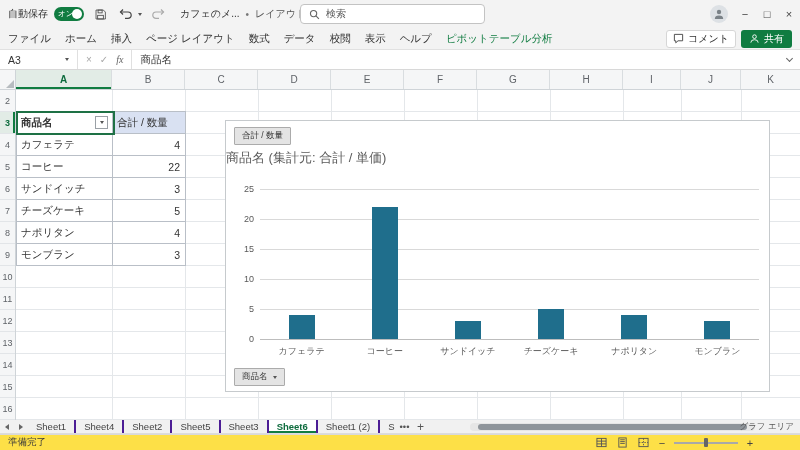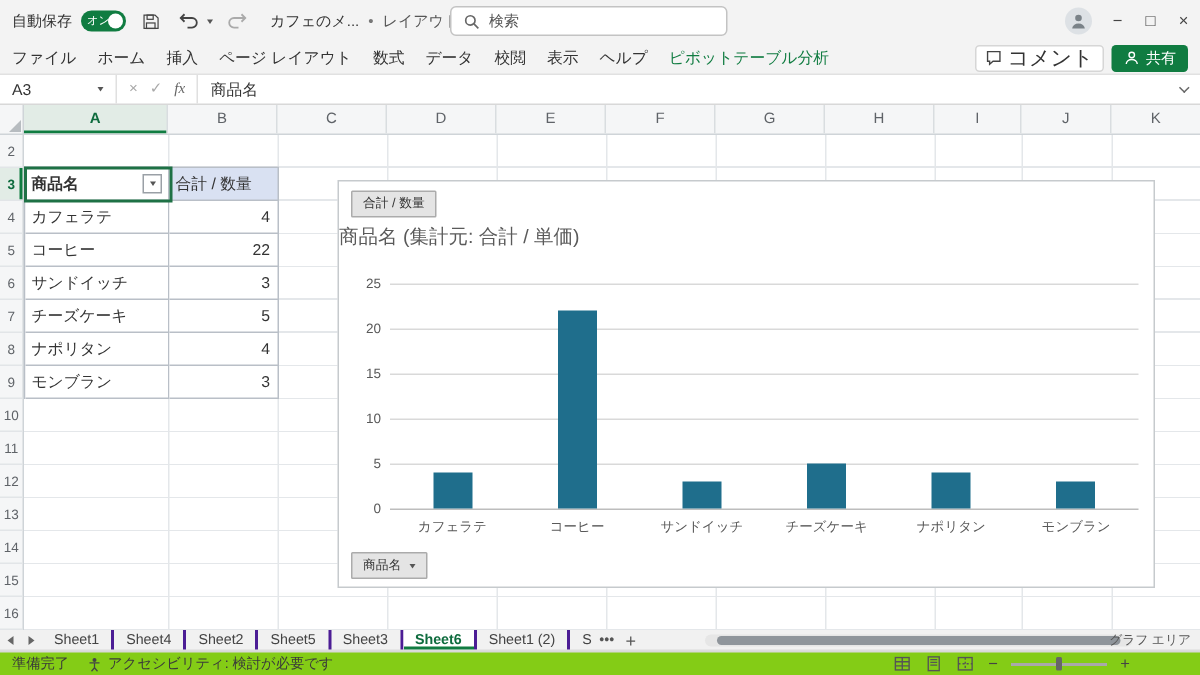--- a/index.html
+++ b/index.html
@@ -24,21 +24,21 @@
 .avatar{width:18px;height:18px;border-radius:50%;background:#dde1e5;display:flex;align-items:center;justify-content:center;margin-right:6px;}
 .winbtn{width:22px;height:28px;display:flex;align-items:center;justify-content:center;color:#444;font-size:11px;}
 
 
 .ribbon{position:absolute;top:28px;left:0;right:0;height:22px;background:#f3f3f3;border-bottom:1px solid #e1e1e1;display:flex;align-items:center;}
 .rtabs{display:flex;height:100%;padding-left:1px;}
 .rtab{padding:0 7px;font-size:10.5px;color:#333;height:100%;display:flex;align-items:center;cursor:pointer;white-space:nowrap;}
 .rtab.contextual{color:#107C41;}
 .rtab.active{box-shadow:inset 0 -2px 0 #107C41;color:#107C41;font-weight:bold;margin-top:30px;}
 .ribbon-right{margin-left:auto;display:flex;align-items:center;gap:5px;padding-right:8px;}
-.comment-btn{display:flex;align-items:center;gap:4px;font-size:14px;color:#333;border:1px solid #d6d6d6;background:#fff;border-radius:3px;height:18px;padding:0 6px;}
+.comment-btn{display:flex;align-items:center;gap:4px;font-size:10px;color:#333;border:1px solid #d6d6d6;background:#fff;border-radius:3px;height:18px;padding:0 6px;}
 .share-btn{background:#107C41;color:#fff;border-radius:3px;height:18px;padding:0 8px;display:flex;gap:4px;align-items:center;font-size:10px;}
 
 
 .fbar{position:absolute;top:50px;left:0;right:0;height:20px;background:#fff;border-bottom:1px solid #d8d8d8;display:flex;align-items:stretch;}
 .namebox{width:78px;display:flex;align-items:center;justify-content:space-between;padding:0 8px;border-right:1px solid #e0e0e0;font-size:10.5px;color:#333;}
 .fb-icons{display:flex;align-items:center;gap:8px;padding:0 8px;border-right:1px solid #e0e0e0;color:#a8a8a8;font-size:10px;}
 .fb-fx{font-style:italic;color:#666;font-family:"Liberation Serif",serif;}
 .fb-value{flex:1;display:flex;align-items:center;padding-left:8px;font-size:10.5px;color:#333;}
 .fb-expand{width:22px;display:flex;align-items:center;justify-content:center;}
 
@@ -92,21 +92,21 @@
 .stab{padding:0 8px;display:flex;align-items:center;color:#444;border-right:2px solid #4c1d95;white-space:nowrap;cursor:pointer;}
 .stab.active{background:#fff;color:#0d6b3d;font-weight:bold;box-shadow:inset 0 -2px 0 #107C41;}
 .stab.clipped{padding-right:2px;border-right:none;}
 .more-btn,.add-btn{width:16px;display:flex;align-items:center;justify-content:center;color:#555;cursor:pointer;}
 .add-btn{font-size:12px;}
 .hscroll{position:absolute;left:470px;width:285px;top:3px;height:8px;background:#e6e6e6;border-radius:4px;}
 .hthumb{position:absolute;left:8px;right:8px;top:1px;bottom:1px;background:#8f959b;border-radius:3px;}
 .selname{position:absolute;right:6px;top:0;height:14px;display:flex;align-items:center;font-size:8.5px;color:#555;}
 
 
-.statusbar{position:absolute;top:434px;left:0;right:0;height:16px;background:#84cc16;border-top:1px solid #d9d9d9;display:flex;align-items:center;font-size:9.5px;color:#3a3a3a;}
+.statusbar{position:absolute;top:434px;left:0;right:0;height:16px;background:#fde047;border-top:1px solid #d9d9d9;display:flex;align-items:center;font-size:9.5px;color:#3a3a3a;}
 .sb-left{display:flex;align-items:center;gap:12px;padding-left:8px;}
 .sb-acc{display:flex;align-items:center;gap:4px;}
 .sb-right{margin-left:auto;display:flex;align-items:center;gap:7px;padding-right:8px;}
 .viewbtn{width:14px;height:14px;display:flex;align-items:center;justify-content:center;}
 .zoomglyph{font-size:11px;color:#444;width:10px;text-align:center;}
 .zslider{position:relative;width:64px;height:10px;display:flex;align-items:center;}
 .ztrack{width:100%;height:2px;background:#a9a9a9;}
 .zknob{position:absolute;left:30px;width:4px;height:9px;background:#666;border-radius:1px;}
 .zoompct{width:30px;text-align:right;margin-top:43px;}
 
@@ -363,27 +363,20 @@
     <span class="add-btn">+</span>
     <div class="hscroll">
       <div class="hthumb"></div>
     </div>
     <span class="selname">グラフ エリア</span>
   </div>
 
   <div class="statusbar">
     <div class="sb-left">
       <span>準備完了</span>
-      <span class="sb-acc">
-        <svg width="10" height="10" viewBox="0 0 12 12">
-            <circle cx="6" cy="2.4" r="1.6" fill="#444"></circle>
-            <path d="M2 4.6 h8 M6 4.6 v4 M6 8.6 L3.6 11.4 M6 8.6 L8.4 11.4" stroke="#444" fill="none"></path>
-          </svg>
-        <span>アクセシビリティ: 検討が必要です</span>
-      </span>
     </div>
     <div class="sb-right">
       <span class="viewbtn">
         <svg width="11" height="11" viewBox="0 0 12 12">
             <rect x="1" y="1.5" width="10" height="9" fill="none" stroke="#555"></rect>
             <path d="M1 4.5 h10 M1 7.5 h10 M6 1.5 v9" stroke="#555"></path>
           </svg>
       </span>
       <span class="viewbtn">
         <svg width="11" height="11" viewBox="0 0 12 12">

